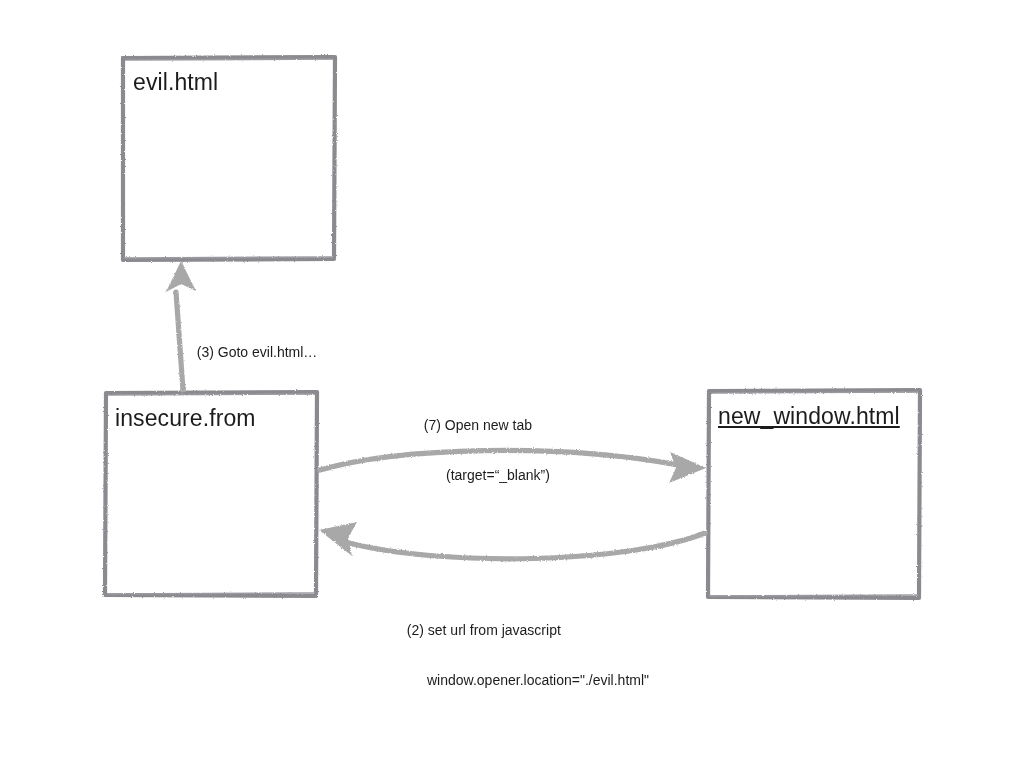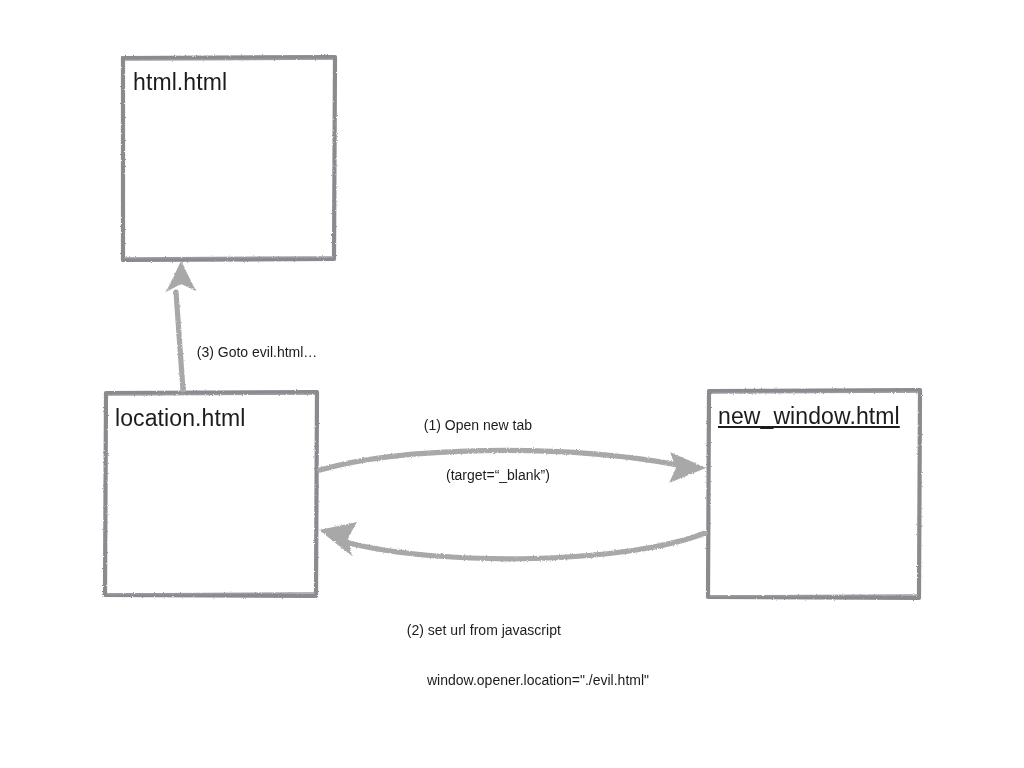--- a/index.html
+++ b/index.html
@@ -98,28 +98,28 @@
   <g filter="url(#rough2)">
     <path d="M183,390 C180,350 178,320 176,292" fill="none" stroke="#a8a8a8" stroke-width="5.2" stroke-linecap="round"></path>
     <path d="M166,292 L181,261 L196,291 L181,284 Z" fill="#a8a8a8"></path>
   </g>
 </svg>
 
 <div class="hitbox" id="box-evil-hit"></div>
 <div class="hitbox" id="box-insecure-hit"></div>
 <div class="hitbox" id="box-newwindow-hit"></div>
 
-<div class="node-label" id="label-evil-html">html.html</div>
+<div class="node-label" id="label-evil-html">evil.html</div>
 
-<div class="node-label" id="label-insecure-html">location.html</div>
+<div class="node-label" id="label-insecure-html">insecure.from</div>
 
 <div class="node-label" id="label-new-window-html">new_window.html</div>
 
 <div class="edge-label" id="label-open-new-tab">
-  <span>(1) Open new tab</span>
+  <span>(7) Open new tab</span>
   <span class="l2">(target=“_blank”)</span>
 </div>
 
 <div class="edge-label" id="label-set-url">
   <span>(2) set url from javascript</span>
   <span class="l2">window.opener.location="./evil.html"</span>
 </div>
 
 <div class="edge-label" id="label-goto-evil">
   <span>(3) Goto evil.html…</span>

